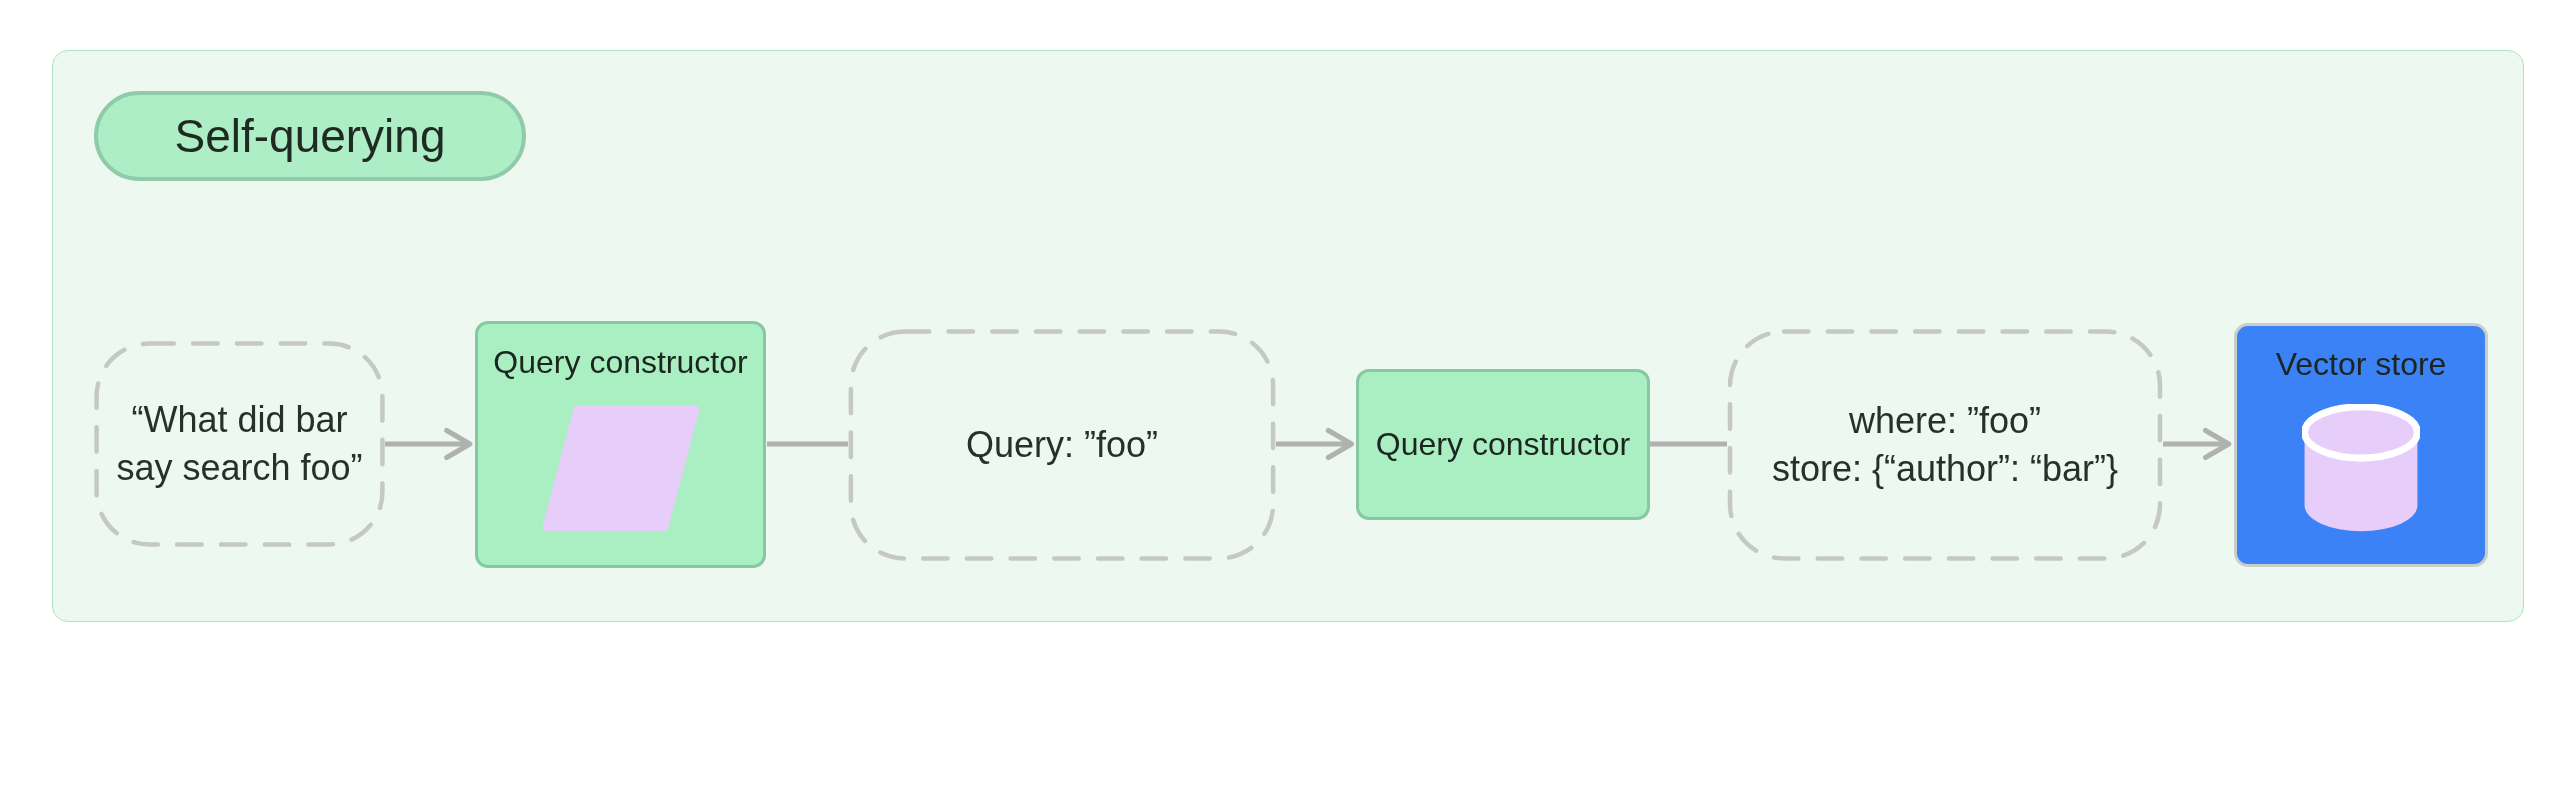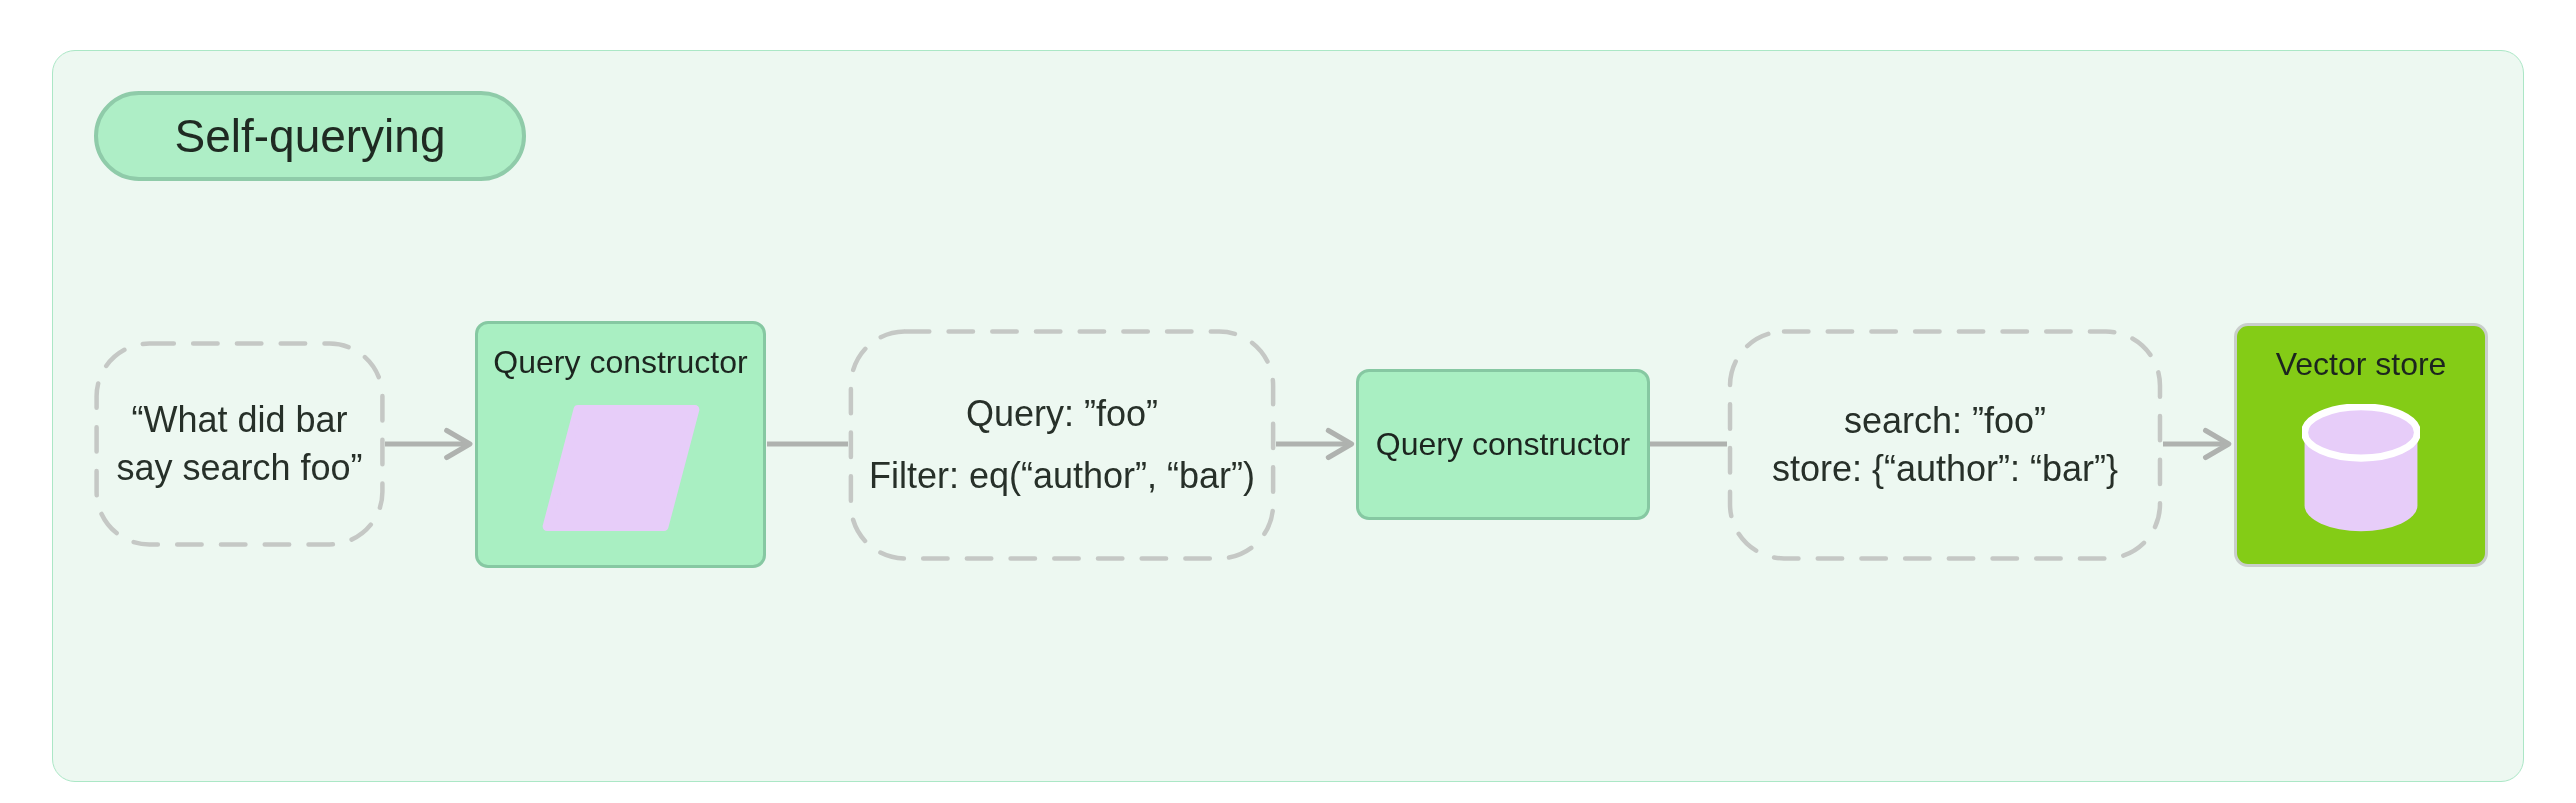--- a/index.html
+++ b/index.html
@@ -6,24 +6,24 @@
   html,body { width:2576px; height:804px; }
   body {
     background:#ffffff;
     font-family:"Liberation Sans", sans-serif;
     position:relative;
     overflow:hidden;
     color:#222b25;
   }
   .container {
     position:absolute; left:52px; top:50px;
-    width:2472px; height:732px;
+    width:2472px; height:572px;
     background:#edf8f1;
     border:1.9px solid #abe7c6;
-    border-radius:23px;
+    border-radius:16px;
   }
   .title-pill {
     position:absolute; left:41px; top:40px;
     width:432px; height:90px;
     background:#aeeec6;
     border:4.5px solid #8fcba9;
     border-radius:45px;
     display:flex; align-items:center; justify-content:center;
     font-size:46px; font-weight:500; color:#1f2a22;
   }
@@ -34,21 +34,21 @@
     position:relative;
     font-size:36px; line-height:48px; color:#273029; text-align:center;
     white-space:nowrap;
   }
   .green-box {
     background:#a9efc2;
     border:3.9px solid #86c8a2;
     border-radius:13px;
   }
   .plain-box {
-    background:#84cc16;
+    background:#3b82f6;
     border:3.2px solid #c9cecb;
     border-radius:14px;
   }
   .box-label { font-size:32px; line-height:39px; color:#1c251f; text-align:center; white-space:nowrap; }
   .box-top { justify-content:flex-start; padding-top:19.3px; }
   .icon-wrap { margin-top:22px; }
   .connector { position:absolute; }
   
   #node-input        { left:41px;   top:290px; width:291px; height:206px; }
   #node-constructor  { left:422px;  top:270px; width:291px; height:247px; }
@@ -95,41 +95,40 @@
 
   <svg class="connector" id="conn-2" width="81" height="36" viewBox="0 0 126 56">
     <line x1="0" y1="28" x2="126" y2="28" stroke="#afb2af" stroke-width="8" stroke-linecap="round"></line>
   </svg>
 
   <div class="node dashed-node" id="node-constructed">
     <svg class="border-svg" viewBox="0 0 665 361">
       <rect x="4" y="4" width="657" height="353" rx="84" fill="none" stroke="#c5c8c5" stroke-width="7" stroke-linecap="round" stroke-dasharray="38 30"></rect>
     </svg>
     <div class="node-text">Query: ”foo”</div>
-    <div class="node-text">Filter: eq(“author”, “bar”)</div>
   </div>
 
   <svg class="connector" id="conn-3" width="81" height="36" viewBox="0 0 125 56">
     <line x1="0" y1="28" x2="113" y2="28" stroke="#afb2af" stroke-width="8" stroke-linecap="round"></line>
     <polyline points="81,7 117,28 81,49" fill="none" stroke="#afb2af" stroke-width="8" stroke-linecap="round" stroke-linejoin="round"></polyline>
   </svg>
 
   <div class="node green-box" id="node-translator">
     <div class="box-label">Query constructor</div>
   </div>
 
   <svg class="connector" id="conn-4" width="77" height="36" viewBox="0 0 120 56">
     <line x1="0" y1="28" x2="120" y2="28" stroke="#afb2af" stroke-width="8" stroke-linecap="round"></line>
   </svg>
 
   <div class="node dashed-node" id="node-translated">
     <svg class="border-svg" viewBox="0 0 677 361">
       <rect x="4" y="4" width="669" height="353" rx="84" fill="none" stroke="#c5c8c5" stroke-width="7" stroke-linecap="round" stroke-dasharray="38 30"></rect>
     </svg>
-    <div class="node-text">search: ”foo”</div>
+    <div class="node-text">where: ”foo”</div>
     <div class="node-text">store: {“author”: “bar”}</div>
   </div>
 
   <svg class="connector" id="conn-5" width="71" height="36" viewBox="0 0 110 56">
     <line x1="0" y1="28" x2="98" y2="28" stroke="#afb2af" stroke-width="8" stroke-linecap="round"></line>
     <polyline points="66,7 102,28 66,49" fill="none" stroke="#afb2af" stroke-width="8" stroke-linecap="round" stroke-linejoin="round"></polyline>
   </svg>
 
   <div class="node plain-box box-top" id="node-vectorstore">
     <div class="box-label">Vector store</div>

